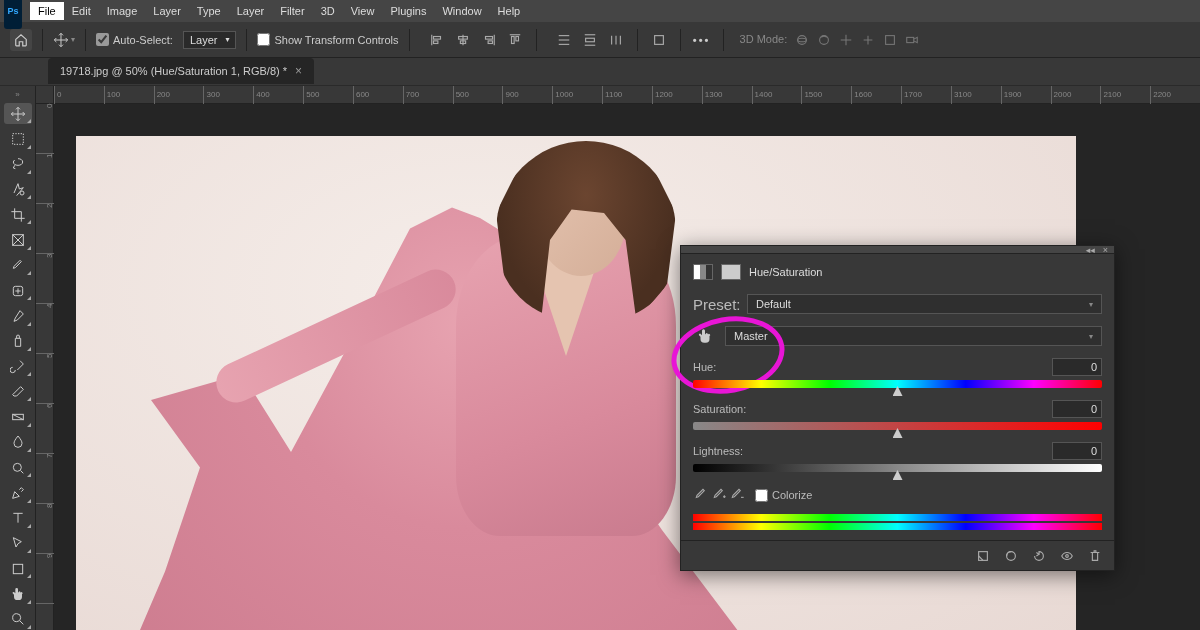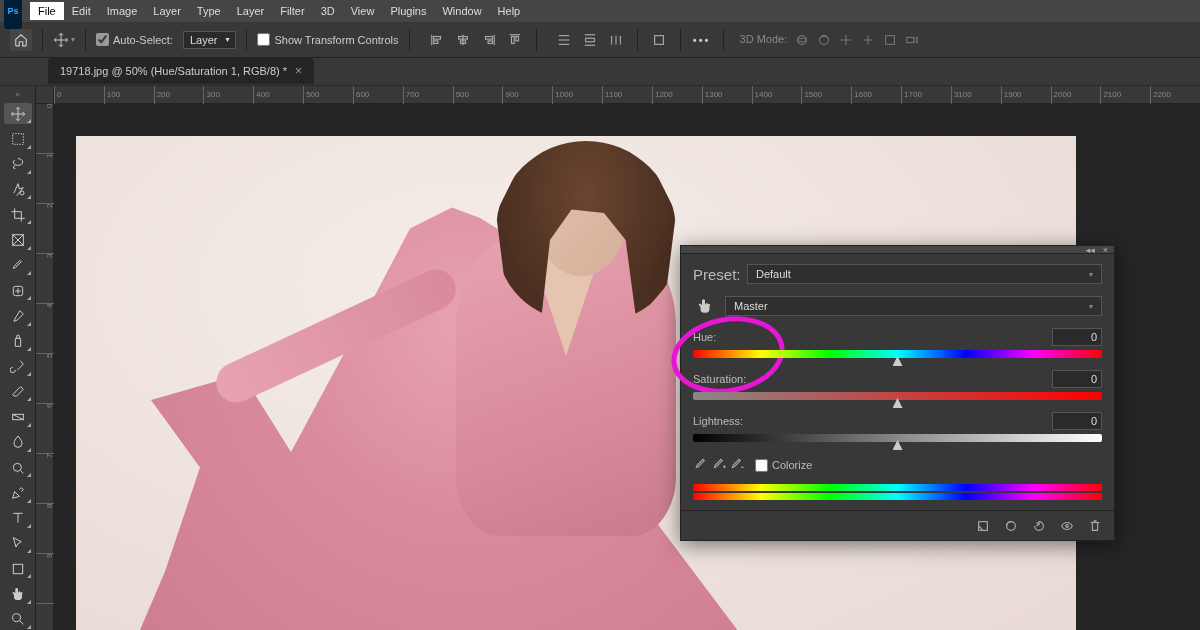--- a/index.html
+++ b/index.html
@@ -422,20 +422,25 @@
       </div>
     </div>
 
     <div class="properties">
       <div class="prop-topstrip">
         <span>◂◂</span>
         <span>×</span>
       </div>
       <div class="prop-body" style="position:relative">
         <div class="highlight-ring"></div>
+        <div class="adj-icon-row">
+          <div class="adj-icon hsl"></div>
+          <div class="adj-icon mask"></div>
+          <span class="adj-title">Hue/Saturation</span>
+        </div>
         <div class="field-row">
           <span class="lbl">Preset:</span>
           <div class="dropdown">
             <span>Default</span>
             <span class="caret">▾</span>
           </div>
         </div>
         <div class="field-row">
           <div class="finger-tool">
             <svg width="18" height="18" viewBox="0 0 24 24" fill="#ccc">

